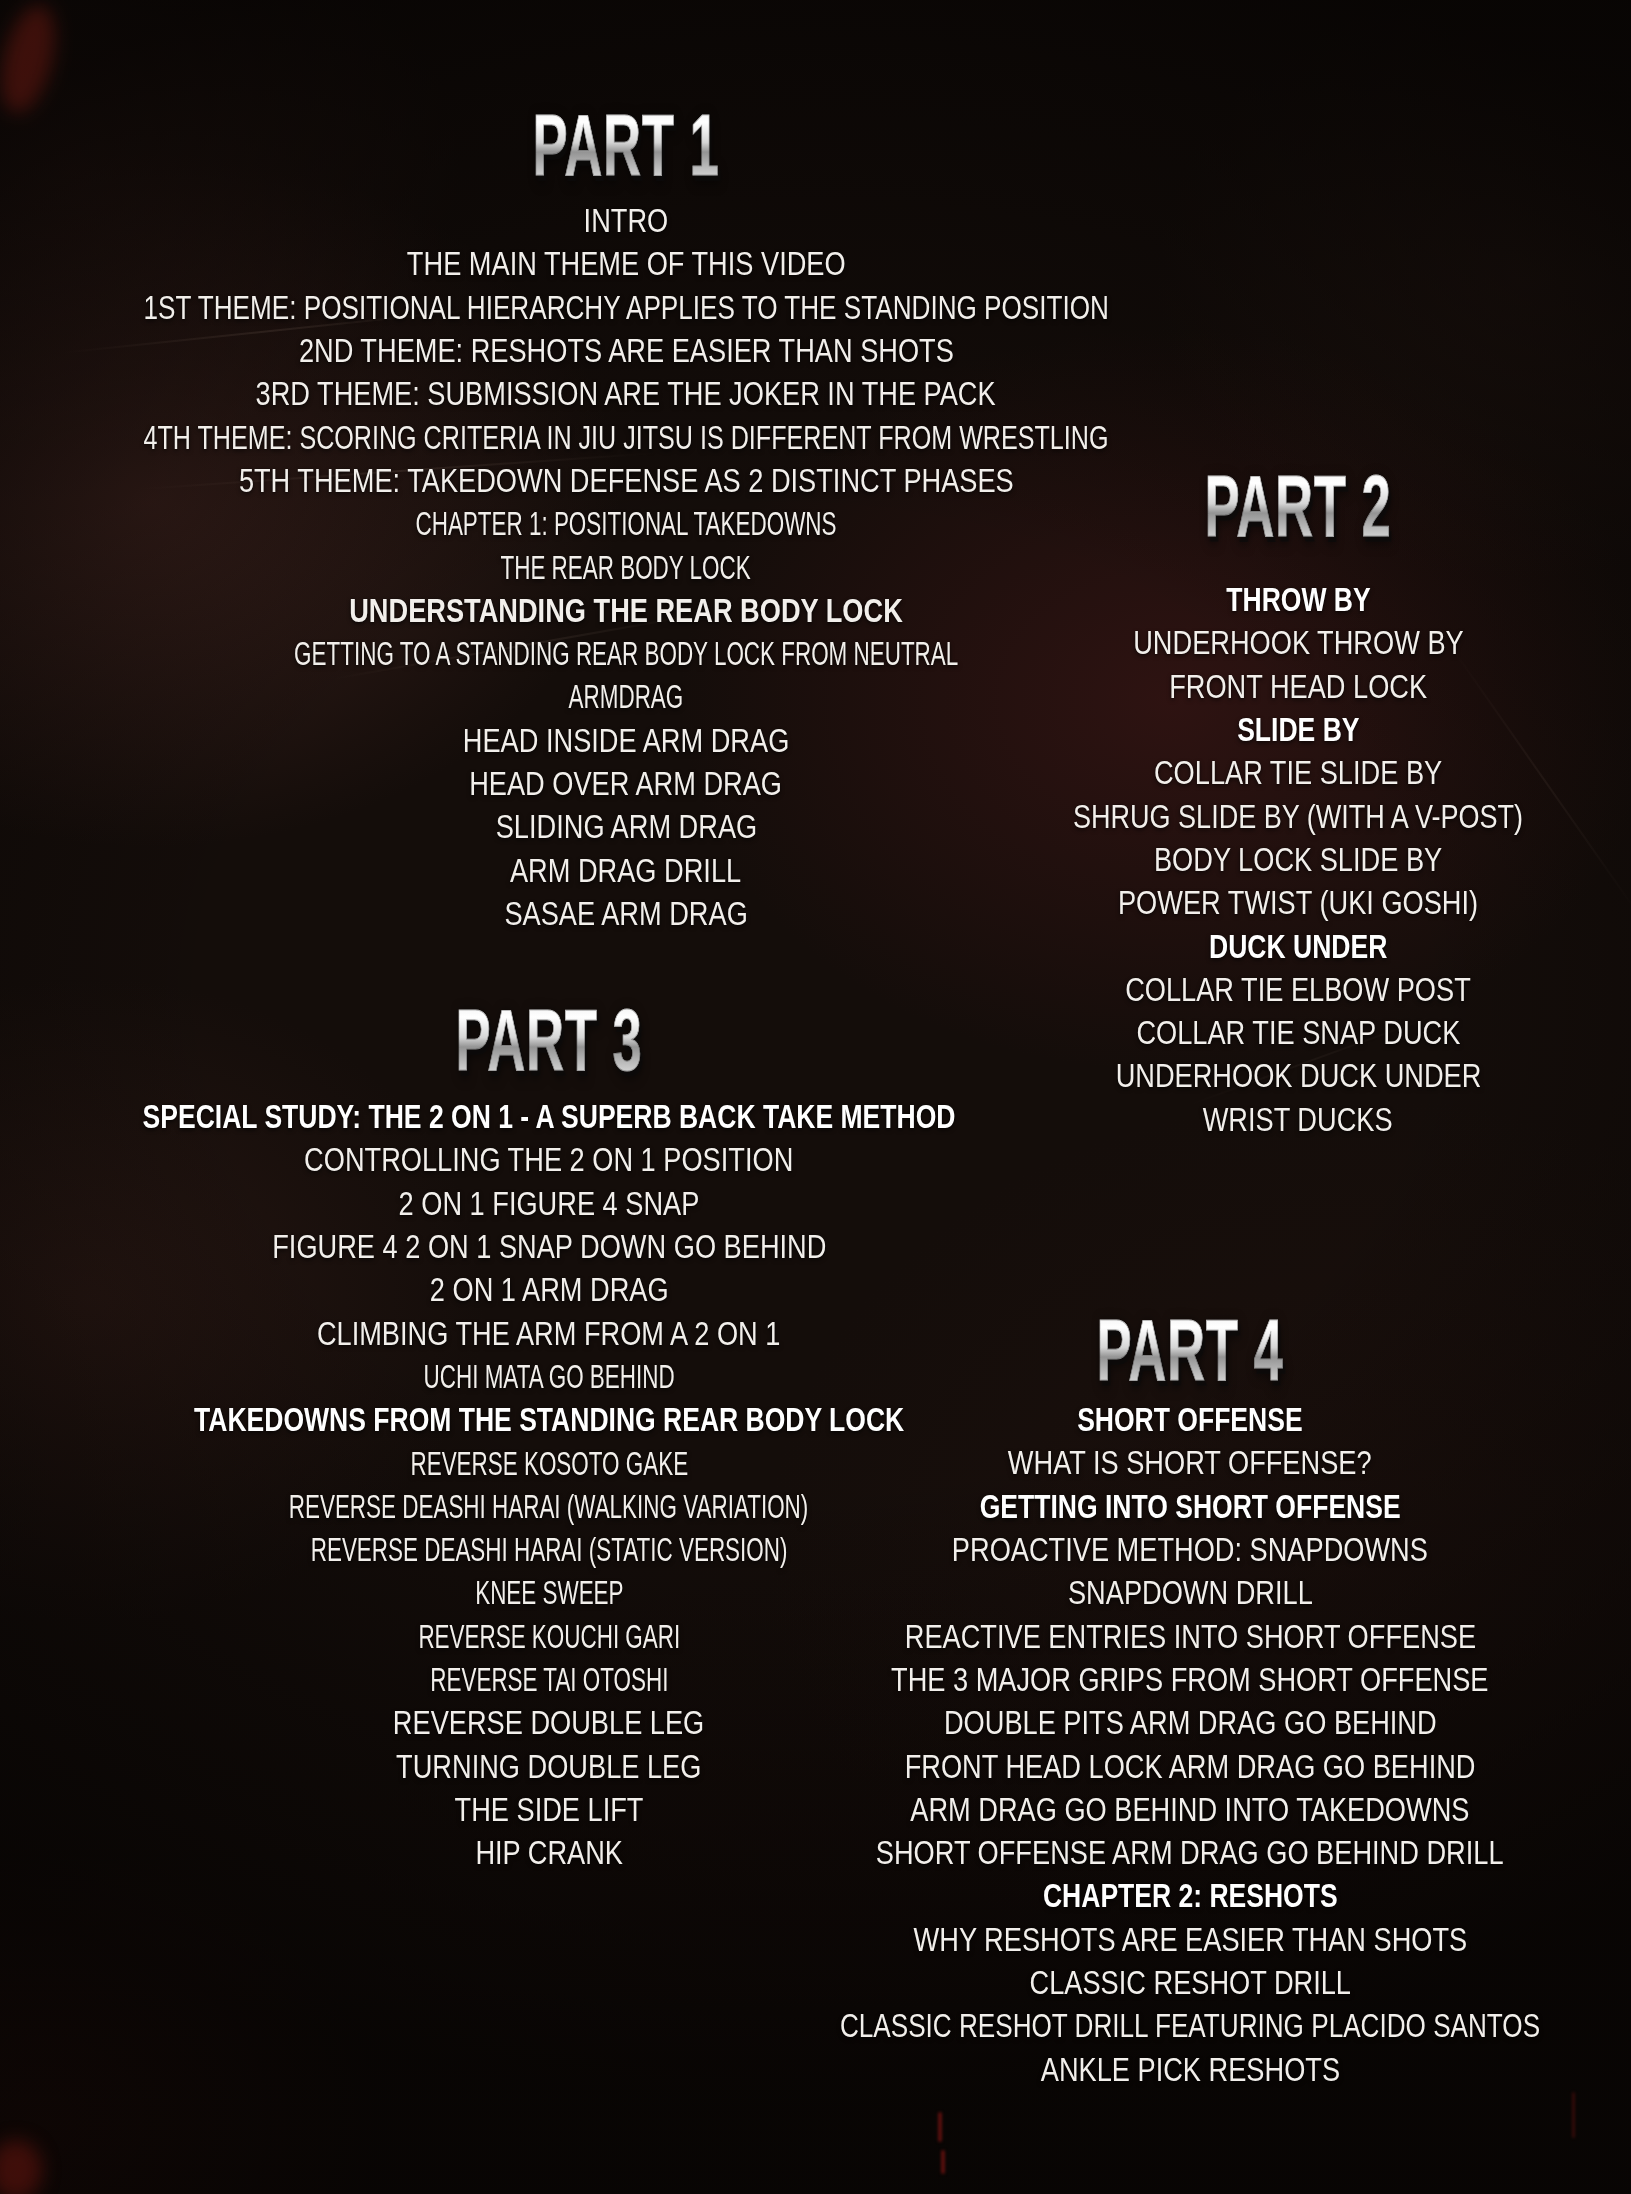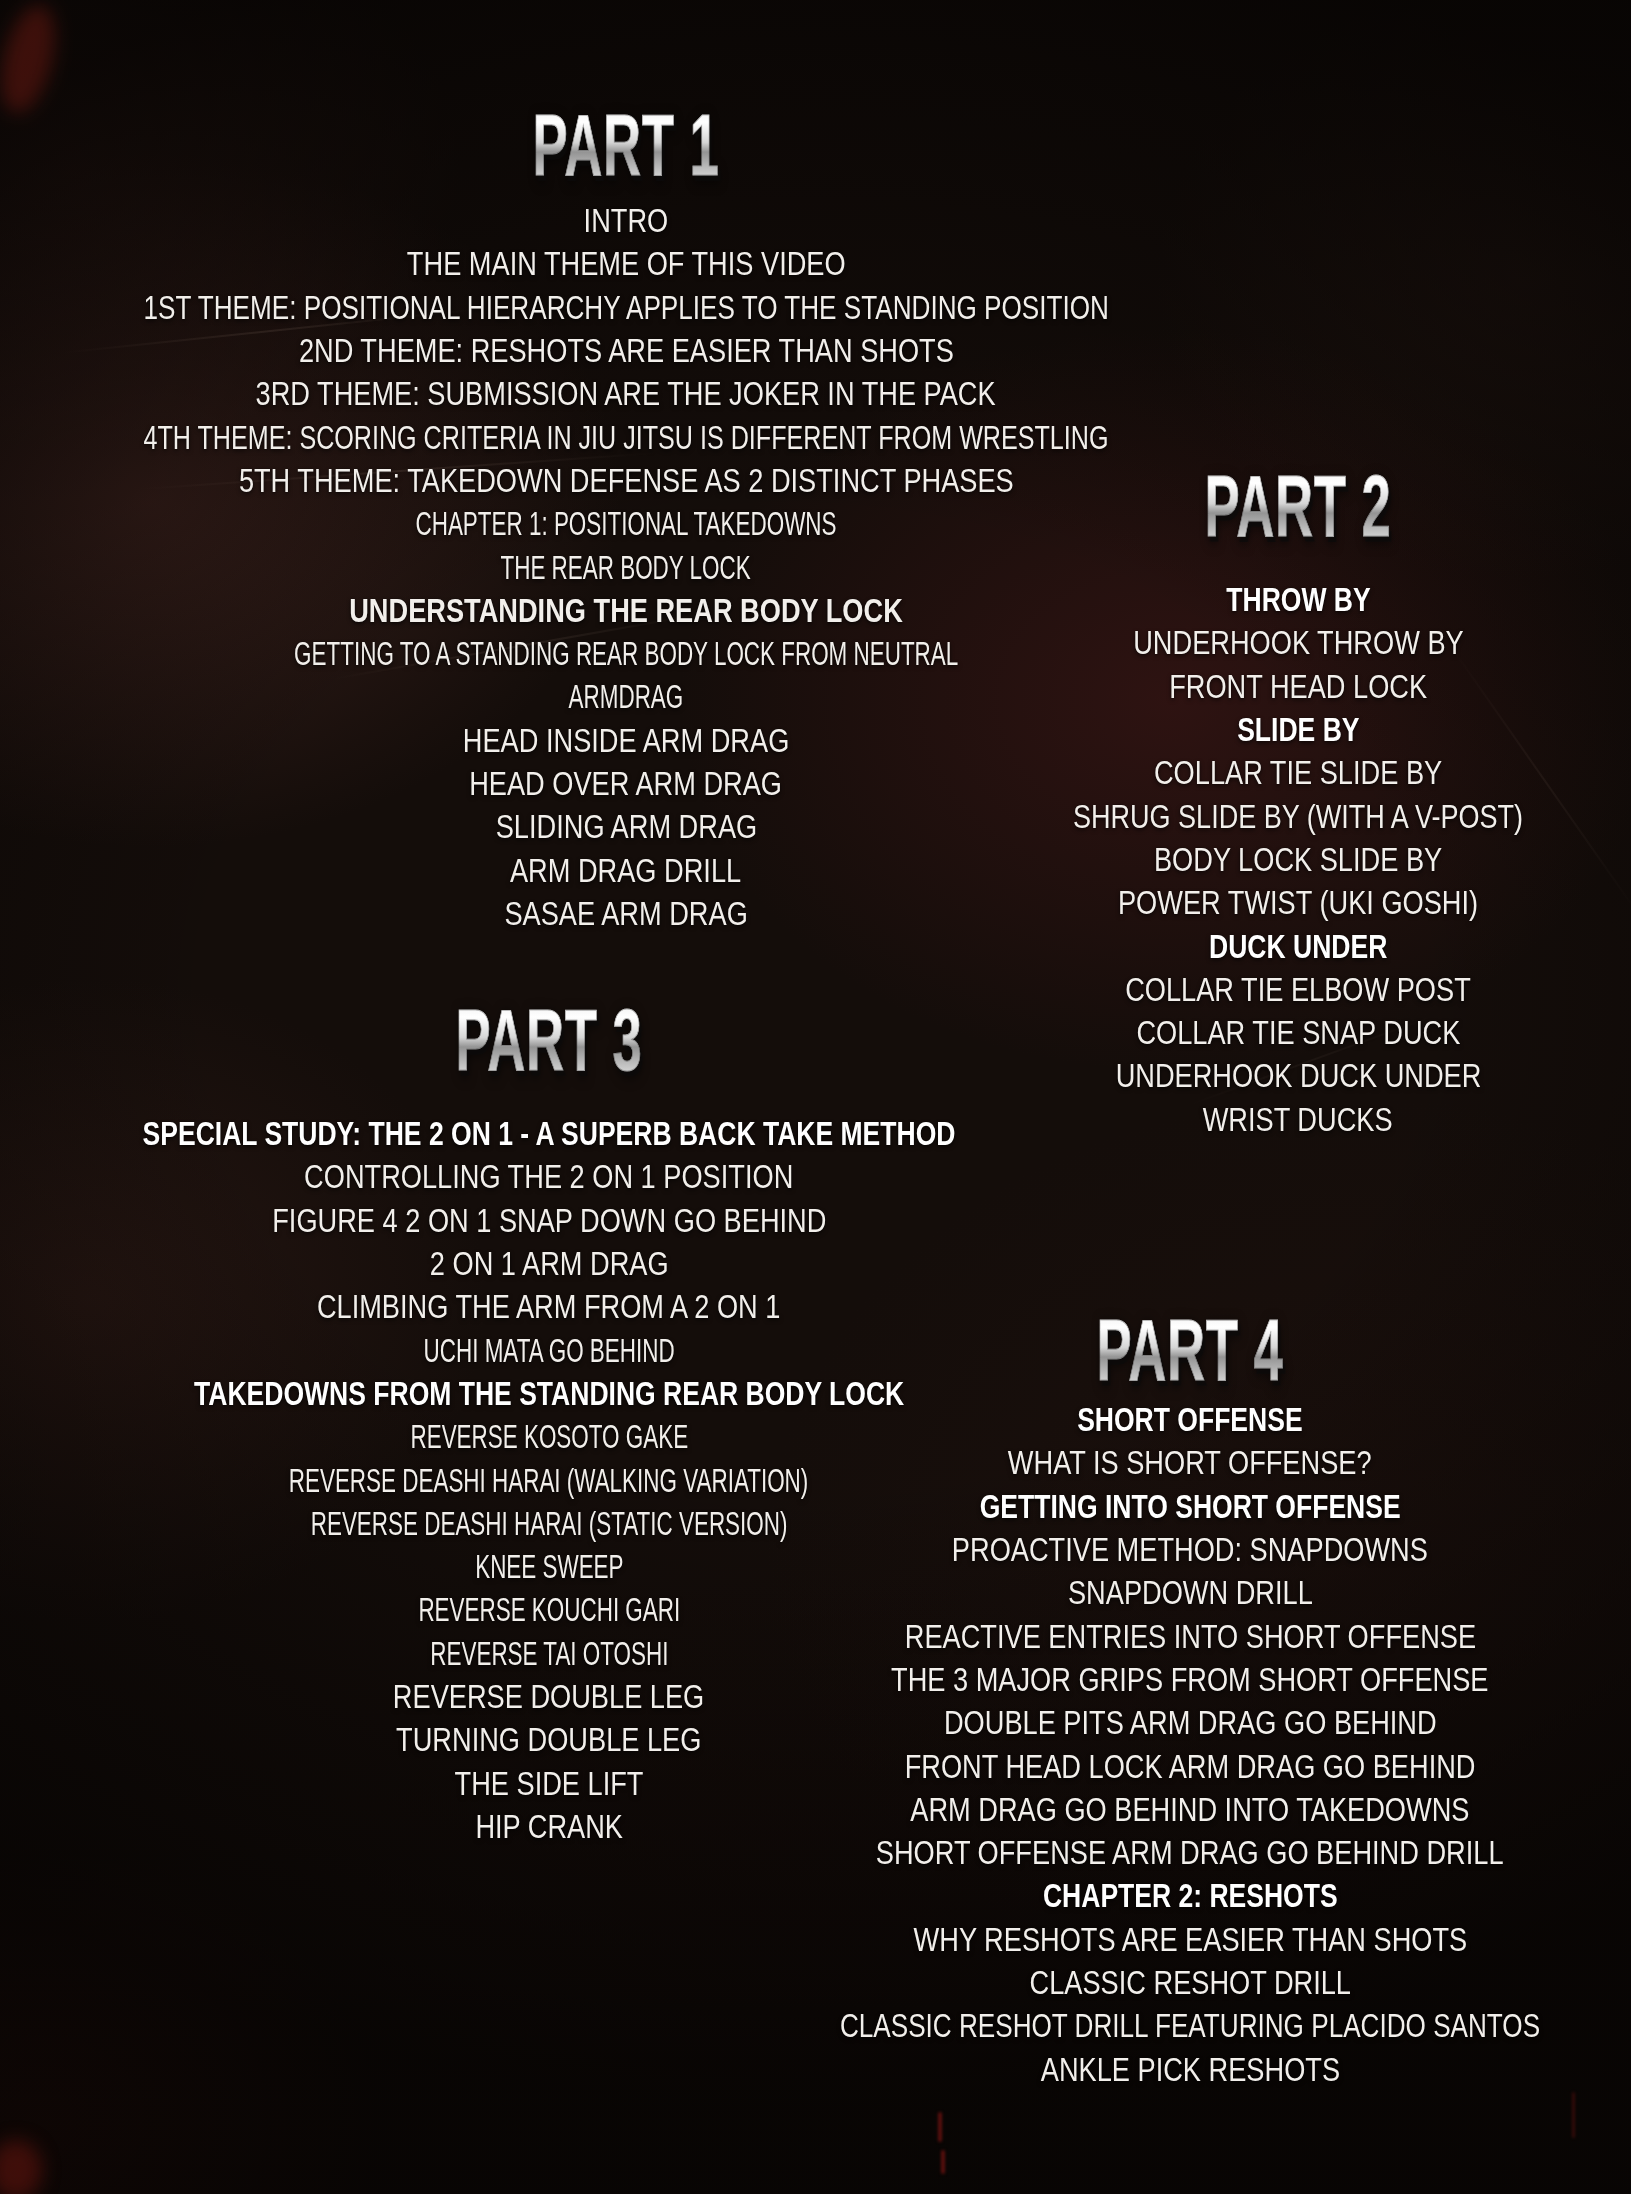--- a/index.html
+++ b/index.html
@@ -152,28 +152,31 @@
       <div class="line">
         <span class="txt f-wide" style="transform: scaleX(0.8);">COLLAR TIE SNAP DUCK</span>
       </div>
       <div class="line">
         <span class="txt f-wide" style="transform: scaleX(0.8);">UNDERHOOK DUCK UNDER</span>
       </div>
       <div class="line">
         <span class="txt f-wide" style="transform: scaleX(0.8);">WRIST DUCKS</span>
       </div>
     </div>
-  <div class="col" style="left:549px;top:1095px;margin-top:17px;">
+  <div class="col" style="left:549px;top:1095px;">
       <div class="line">
         <span class="txt f-heavy" style="transform: scaleX(0.78);">SPECIAL STUDY: THE 2 ON 1 - A SUPERB BACK TAKE METHOD</span>
       </div>
       <div class="line">
         <span class="txt f-wide" style="transform: scaleX(0.8);">CONTROLLING THE 2 ON 1 POSITION</span>
       </div>
       <div class="line">
+        <span class="txt f-wide" style="transform: scaleX(0.8);">2 ON 1 FIGURE 4 SNAP</span>
+      </div>
+      <div class="line">
         <span class="txt f-wide" style="transform: scaleX(0.8);">FIGURE 4 2 ON 1 SNAP DOWN GO BEHIND</span>
       </div>
       <div class="line">
         <span class="txt f-wide" style="transform: scaleX(0.8);">2 ON 1 ARM DRAG</span>
       </div>
       <div class="line">
         <span class="txt f-wide" style="transform: scaleX(0.8);">CLIMBING THE ARM FROM A 2 ON 1</span>
       </div>
       <div class="line">
         <span class="txt f-condensed" style="transform: scaleX(0.66);">UCHI MATA GO BEHIND</span>

